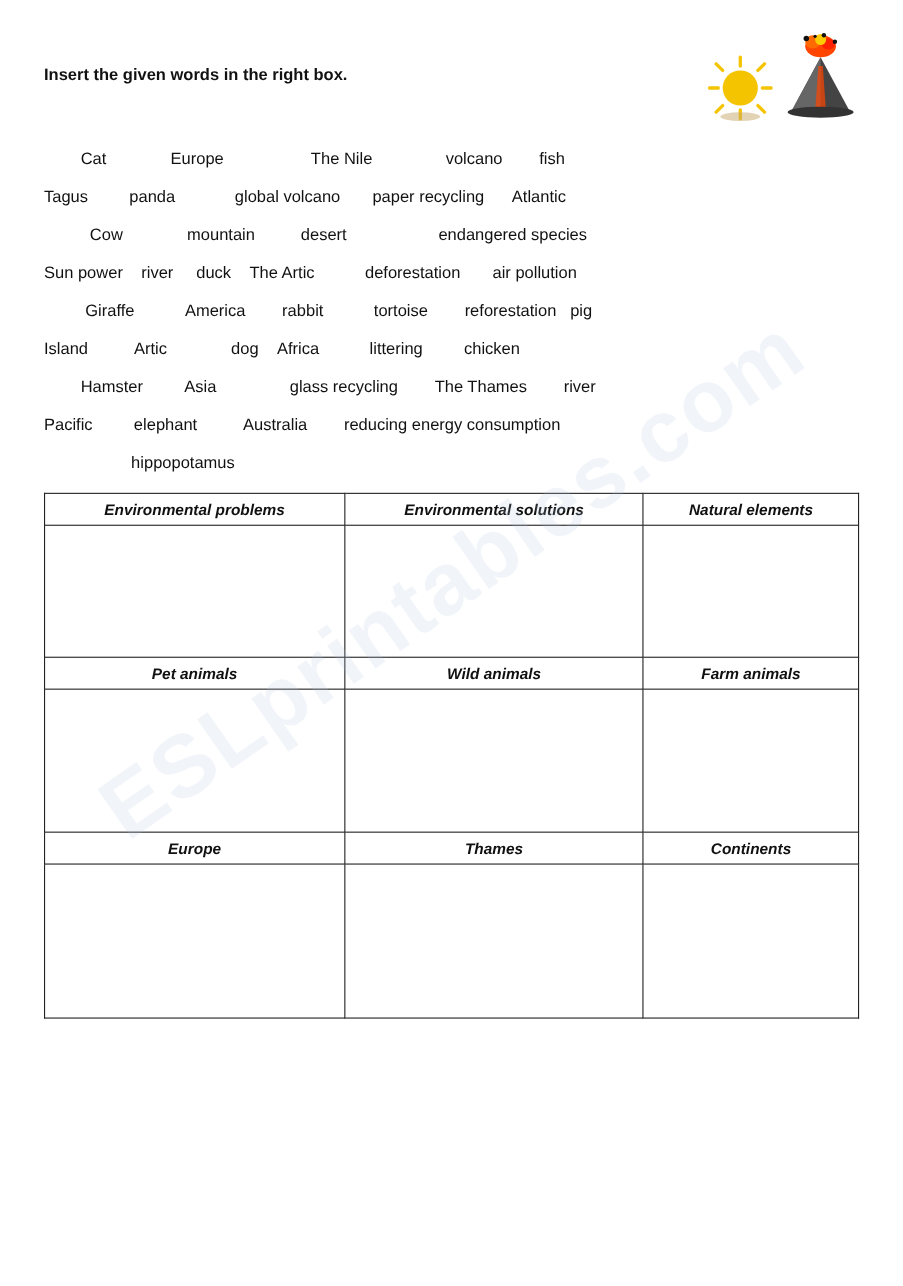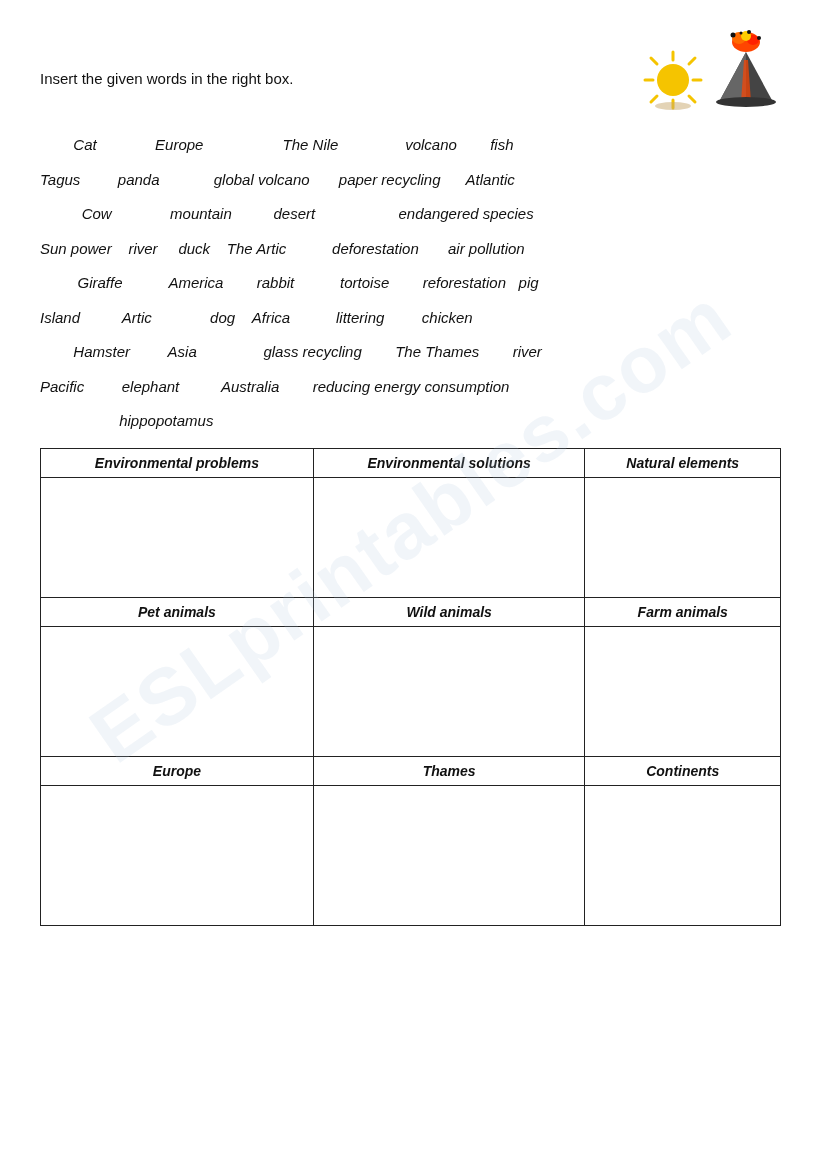--- a/index.html
+++ b/index.html
@@ -19,23 +19,23 @@
     }
 
     .header-area {
       display: flex;
       justify-content: space-between;
       align-items: flex-start;
       margin-bottom: 18px;
     }
 
     .instruction {
-      font-weight: normal;
-      font-size: 15px;
-      margin-top: 40px;
+      font-weight: bold;
+      font-size: 15px;
+      margin-top: 30px;
     }
 
     .icons-area {
       display: flex;
       align-items: flex-end;
       gap: 8px;
       margin-top: 0;
     }
 
     
@@ -46,21 +46,20 @@
 
     
     .volcano-icon {
       width: 70px;
       height: 80px;
     }
 
     .w {
       display: inline-block;
       padding-right: 0;
-      font-style: italic;
     }
 
     
     .table-section {
       margin-top: 9px;
       font-style: italic;
     }
 
     table {
       border-collapse: collapse;

